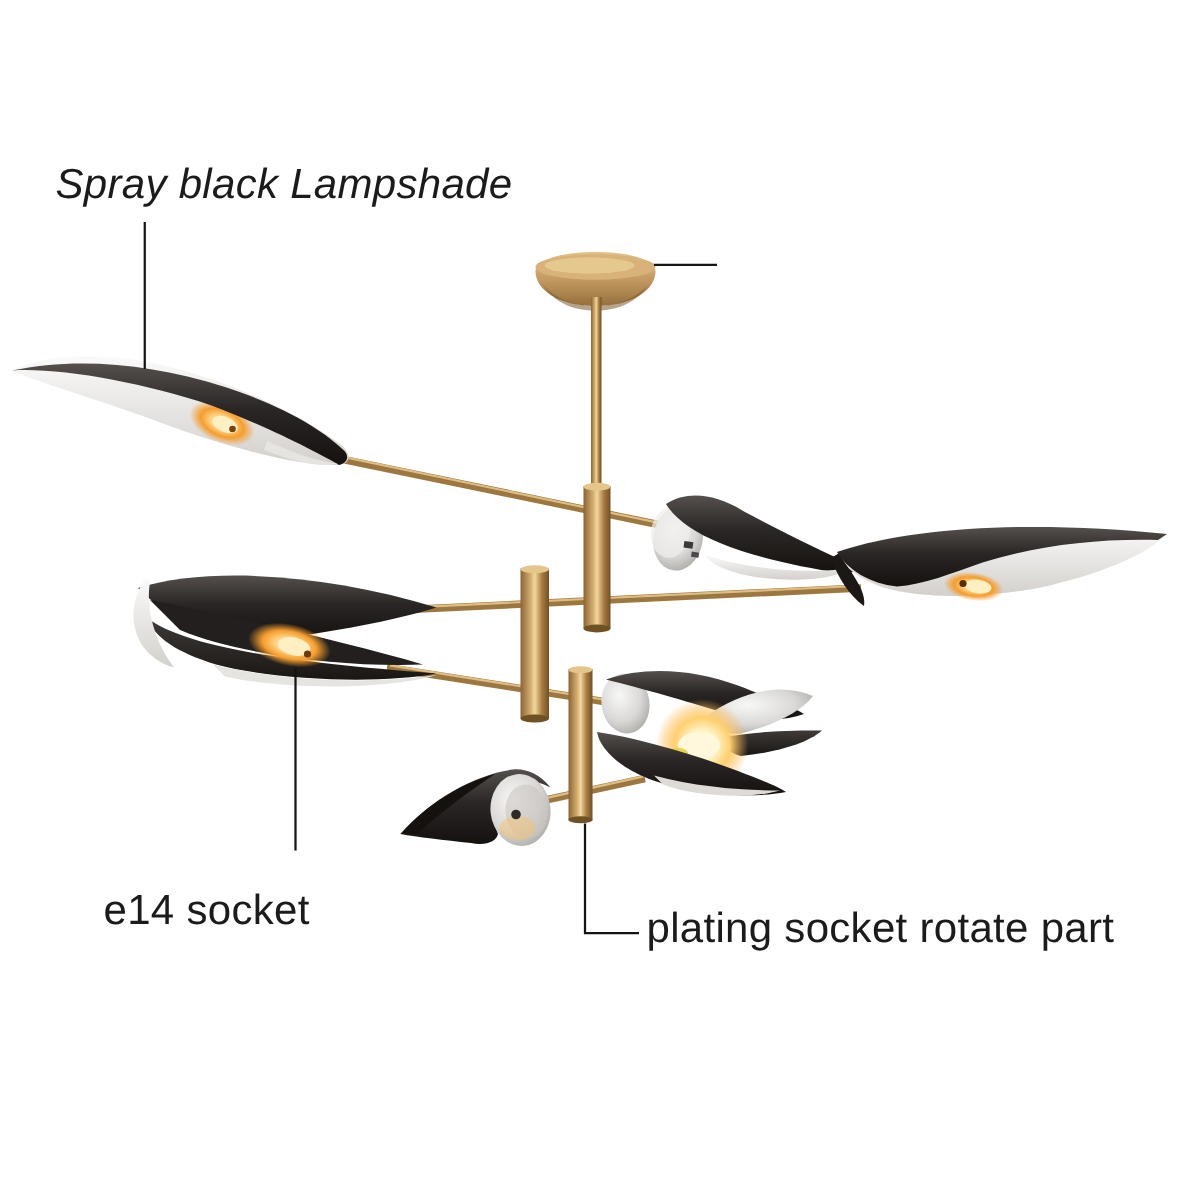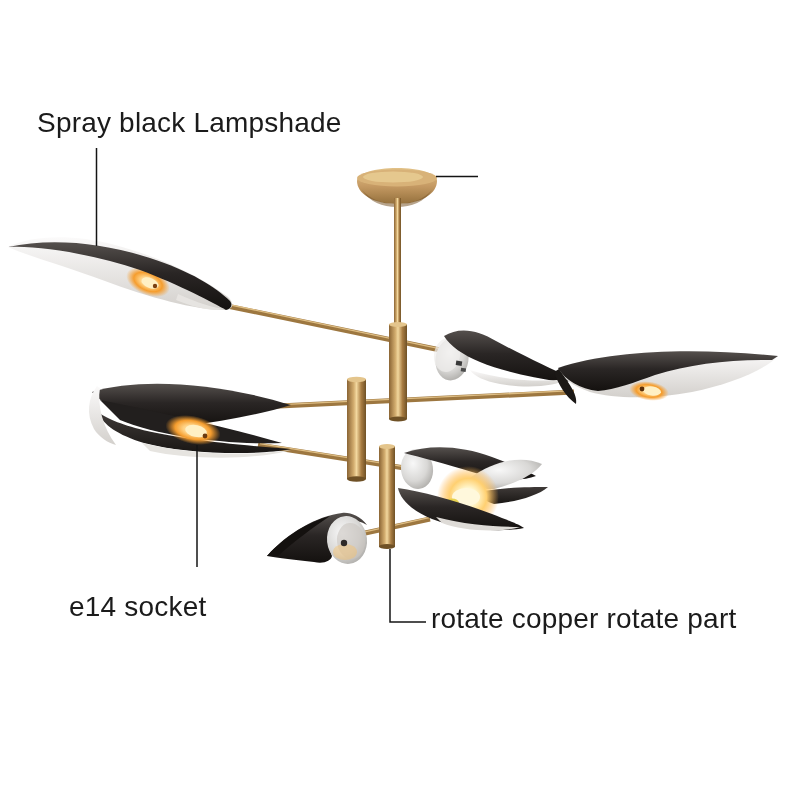--- a/index.html
+++ b/index.html
@@ -7,21 +7,21 @@
   .stage{position:relative;width:800px;height:800px;background:#ffffff;overflow:hidden;}
   .stage svg{position:absolute;left:0;top:0;}
   .label{
     position:absolute;
     font-size:28px;
     line-height:32px;
     color:#1b1b1b;
     white-space:nowrap;
     letter-spacing:.2px;
   }
-  .label-lampshade{left:37px;top:107px;}
+  .label-lampshade{left:37px;top:107px;font-style:italic;}
   .label-ceiling-base{left:425px;top:135px;}
   .label-socket{left:69px;top:591px;}
   .label-rotate-part{left:431px;top:603px;}
 </style>
 </head>
 <body>
 
 <div class="stage">
 
   <svg width="800" height="800" viewBox="0 0 800 800">
@@ -175,15 +175,15 @@
     </g>
 
     <line x1="96.5" y1="148" x2="96.5" y2="246" stroke="#141414" stroke-width="1.5"></line>
     <line x1="436" y1="176.5" x2="478" y2="176.5" stroke="#141414" stroke-width="1.5"></line>
     <line x1="197" y1="445" x2="197" y2="567" stroke="#141414" stroke-width="1.5"></line>
     <polyline points="390,549 390,622 426,622" fill="none" stroke="#141414" stroke-width="1.5"></polyline>
   </svg>
 
   <div class="label label-lampshade">Spray black Lampshade</div>
   <div class="label label-socket">e14 socket</div>
-  <div class="label label-rotate-part">rotate copper rotate part</div>
+  <div class="label label-rotate-part">plating socket rotate part</div>
 
 </div>
 
 </body></html>

